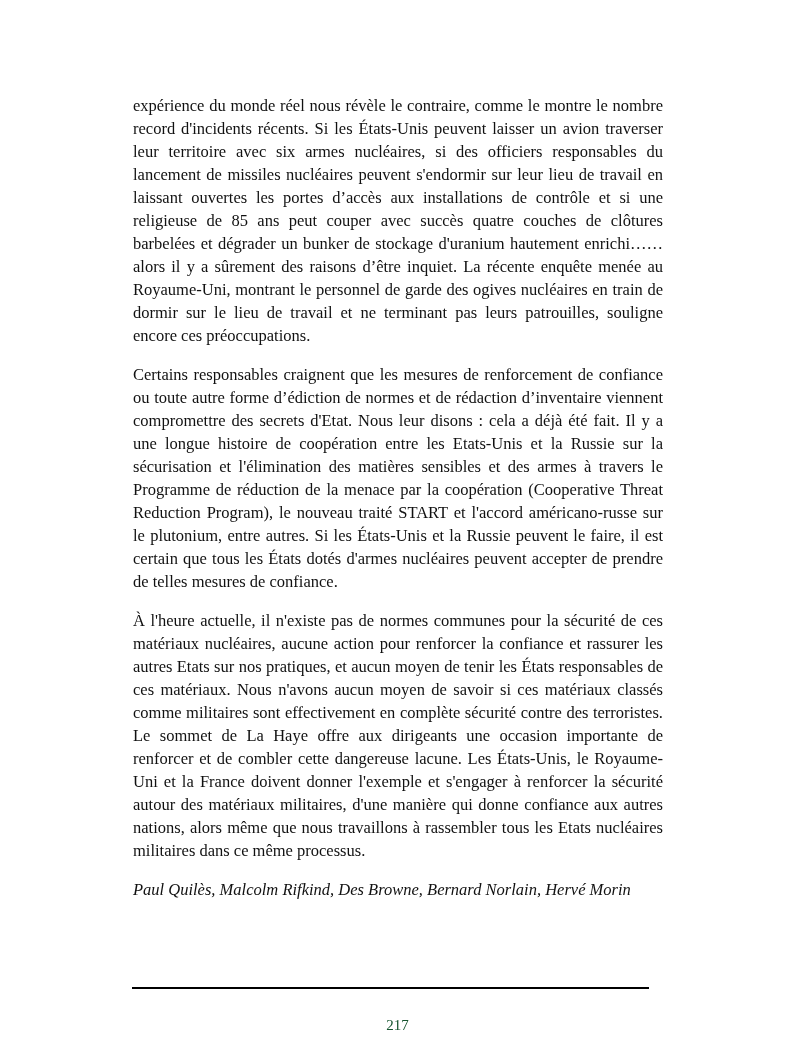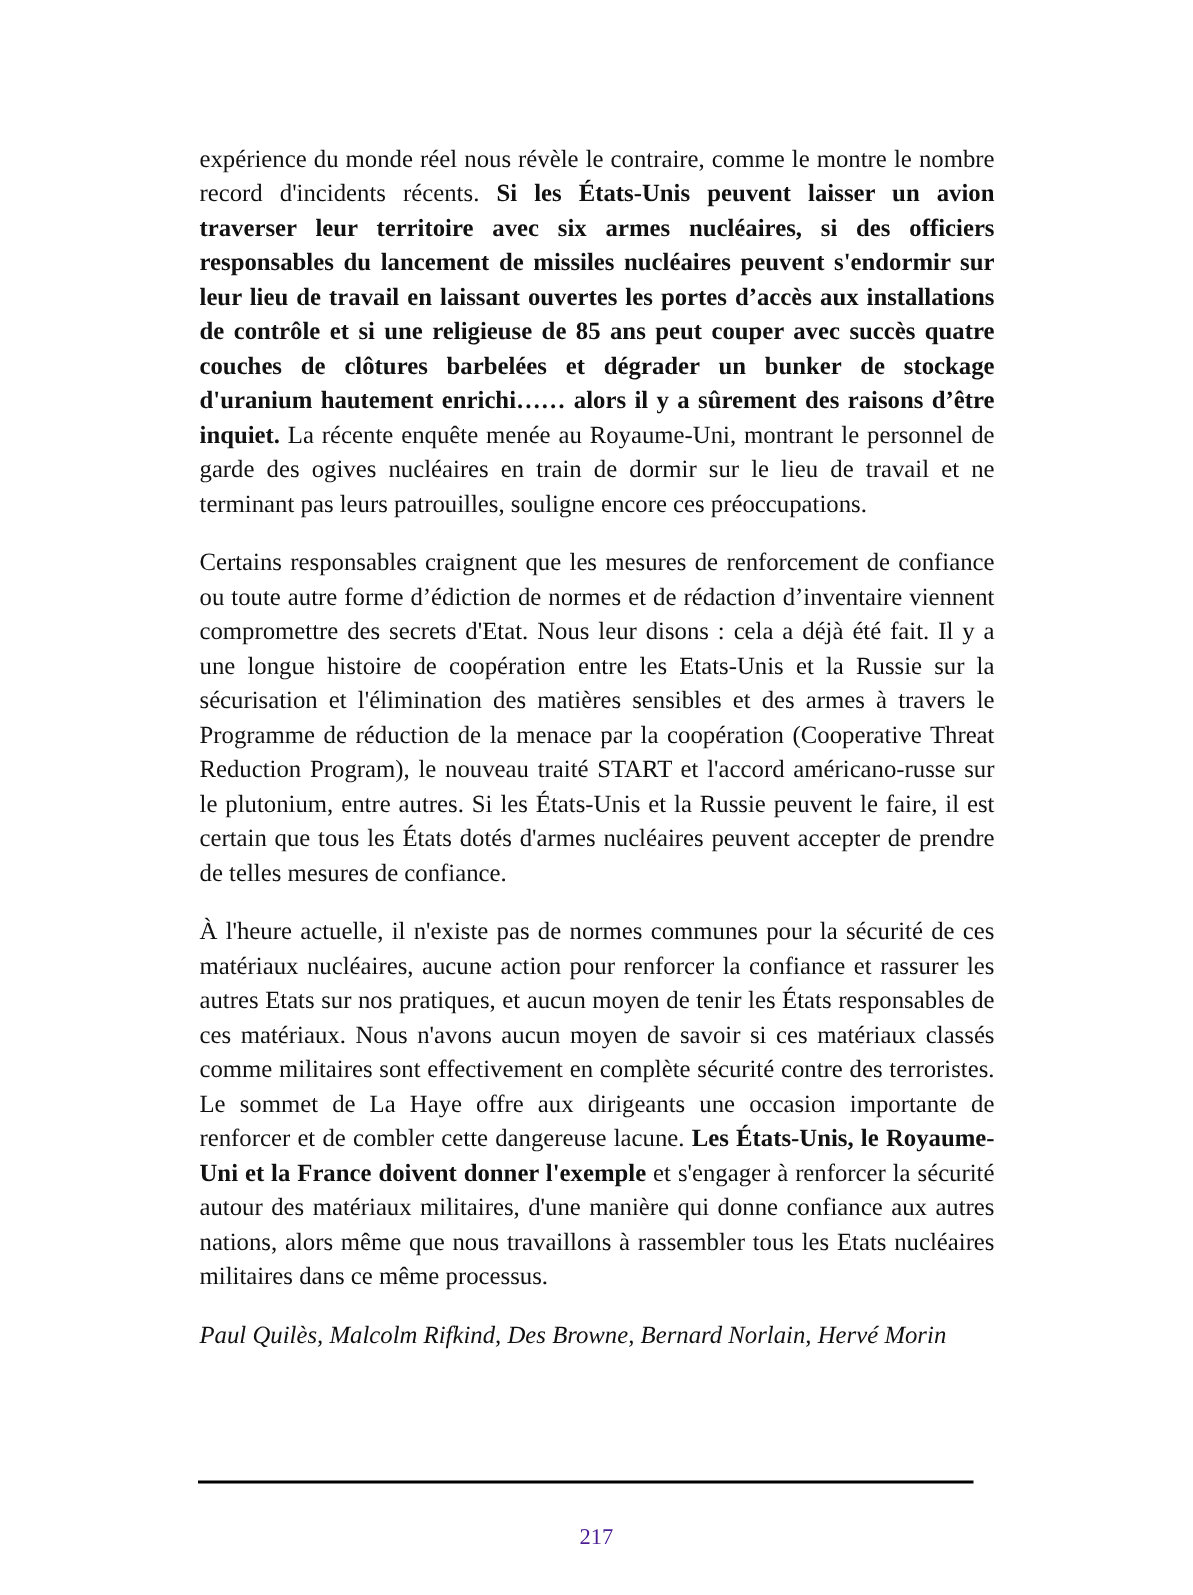--- a/index.html
+++ b/index.html
@@ -26,21 +26,21 @@
     left: 133px;
     width: 530px;
   }
   .para {
     margin: 0 0 16px 0;
     font-size: 16.5px;
     line-height: 23px;
     text-align: justify;
   }
   .bold-seg {
-    font-weight: bold;
+    font-weight: normal;
   }
   .signature {
     margin: 6px 0 16px 0;
     font-size: 16.5px;
     line-height: 23px;
     font-style: italic;
     text-align: left;
   }
   .footer-rule {
     position: absolute;
@@ -51,21 +51,21 @@
     border-top: 2px solid #000000;
   }
   .page-number {
     position: absolute;
     top: 1015px;
     left: 0;
     width: 795px;
     text-align: center;
     font-size: 15px;
     line-height: 20px;
-    color: #4c1d95;
+    color: #14532d;
   }
 </style>
 </head>
 <body>
 
 <div class="page">
 
   <div class="text-block">
 
     <p class="para"><span>expérience du monde réel nous révèle le contraire, comme le montre le nombre record d'incidents récents. </span><span class="bold-seg">Si les États-Unis peuvent laisser un avion traverser leur territoire avec six armes nucléaires, si des officiers responsables du lancement de missiles nucléaires peuvent s'endormir sur leur lieu de travail en laissant ouvertes les portes d’accès aux installations de contrôle et si une religieuse de 85 ans peut couper avec succès quatre couches de clôtures barbelées et dégrader un bunker de stockage d'uranium hautement enrichi…… alors il y a sûrement des raisons d’être inquiet.</span><span> La récente enquête menée au Royaume-Uni, montrant le personnel de garde des ogives nucléaires en train de dormir sur le lieu de travail et ne terminant pas leurs patrouilles, souligne encore ces préoccupations.</span></p>

